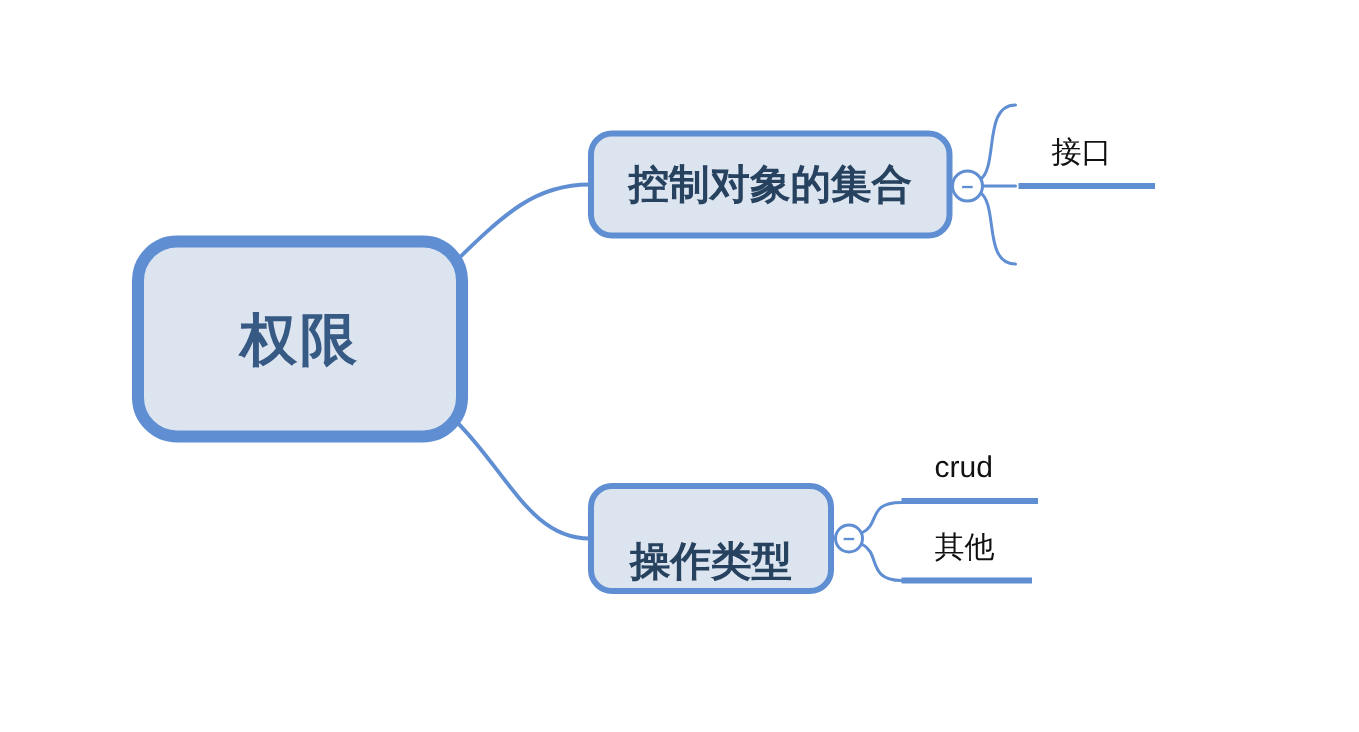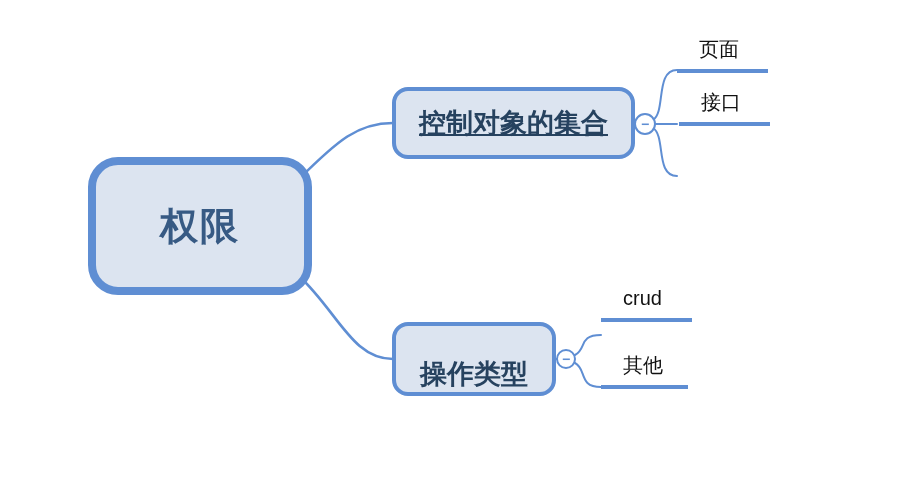--- a/index.html
+++ b/index.html
@@ -17,40 +17,40 @@
   }
   .root{
     left:88px;top:157px;width:224px;height:138px;
     border-width:8px;border-radius:30px;
     color:var(--root-text,#375a84);font-size:38px;font-weight:bold;letter-spacing:2px;
   }
   .branch{
     border-radius:16px;color:var(--branch-text,#26425f);
     font-size:27px;font-weight:600;
   }
-  .branch1{left:392px;top:87px;width:243px;height:72px;text-decoration:underline;}
+  .branch1{left:392px;top:87px;width:243px;height:72px;}
   .branch2{left:392px;top:322px;width:164px;height:74px;align-items:flex-end;}
   .collapse{
     position:absolute;background:#ffffff;border:2px solid var(--accent-blue,#5f8ed3);
     border-radius:50%;box-sizing:border-box;
     display:flex;align-items:center;justify-content:center;
     color:var(--accent-blue,#5f8ed3);font-size:14px;font-weight:bold;line-height:1;
   }
   .collapse1{left:634px;top:113px;width:22px;height:22px;}
   .collapse2{left:556px;top:349px;width:20px;height:20px;}
   .leaf{
     position:absolute;box-sizing:border-box;
     border-bottom:4px solid var(--accent-blue,#5f8ed3);
     padding:0 0 10px 22px;font-size:20px;line-height:20px;
     color:var(--leaf-text,#111111);white-space:nowrap;
   }
   .l11{left:677px;top:39px;width:91px;}
   .l12{left:679px;top:92px;width:91px;}
   .l13{left:677px;top:142px;width:128px;}
-  .l21{left:601px;top:288px;width:91px;}
+  .l21{left:601px;top:302px;width:91px;}
   .l22{left:601px;top:355px;width:87px;}
 </style>
 </head>
 <body>
 
 <div class="canvas">
 
   <svg class="wires" viewBox="0 0 906 488" aria-hidden="true">
     <path class="wire thick" d="M 298 180 C 338 140 358 123 393 123"></path>
     <path class="wire thick" d="M 298 275 C 338 312 352 359 393 359"></path>
@@ -76,23 +76,20 @@
   </div>
 
   <div class="collapse collapse1">
     <span>−</span>
   </div>
 
   <div class="collapse collapse2">
     <span>−</span>
   </div>
 
-  <div class="leaf l11">
-    <span>页面</span>
-  </div>
   <div class="leaf l12">
     <span>接口</span>
   </div>
   <div class="leaf l21">
     <span>crud</span>
   </div>
   <div class="leaf l22">
     <span>其他</span>
   </div>
 

